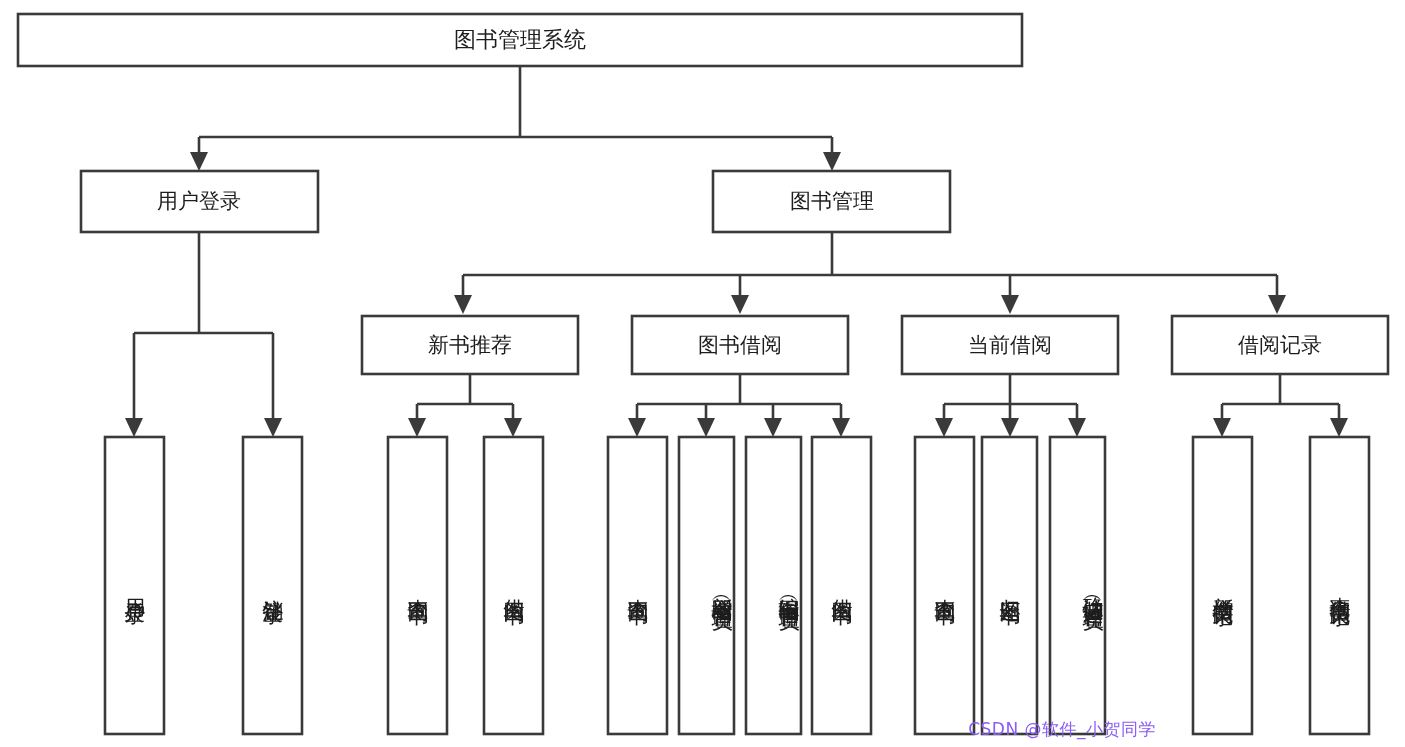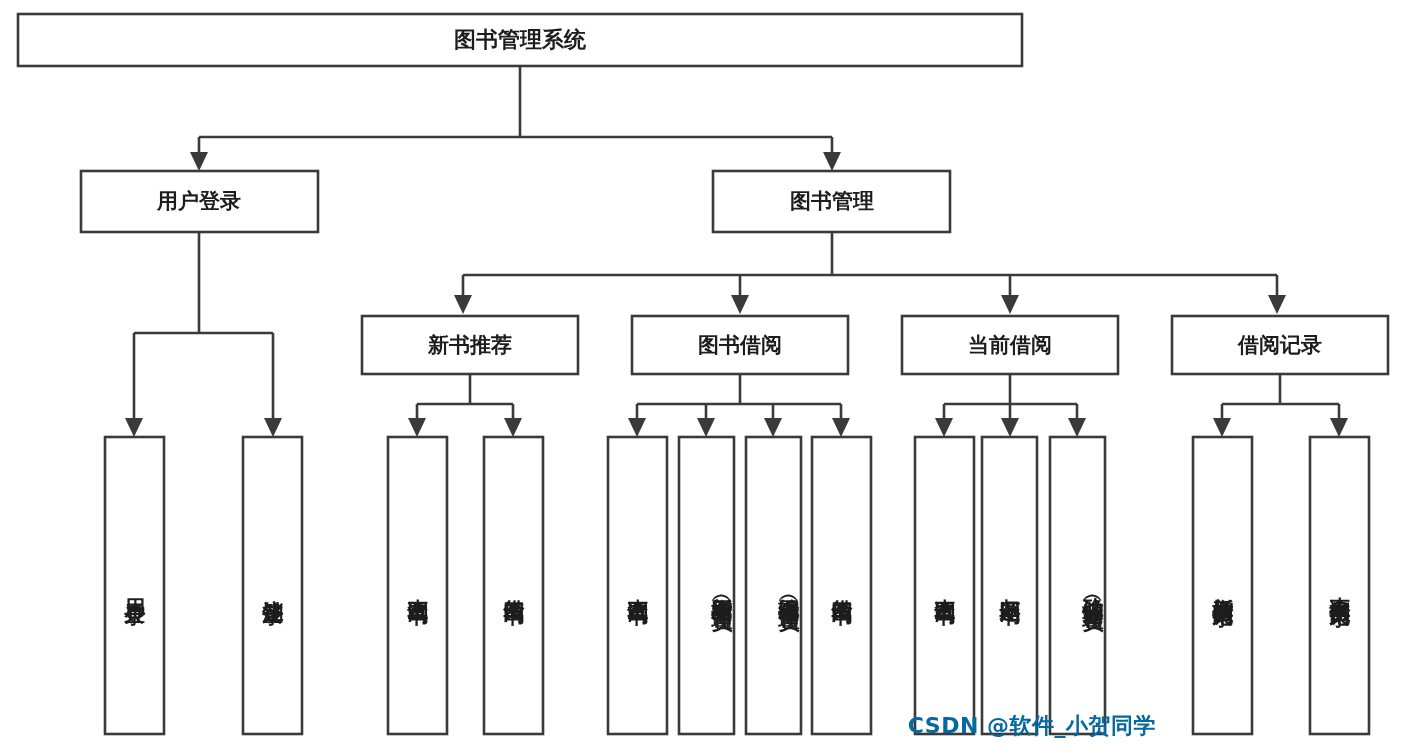--- a/index.html
+++ b/index.html
@@ -11,21 +11,20 @@
     width: 1405px;
     height: 747px;
     font-family: "DejaVu Sans", "Liberation Sans", sans-serif;
     overflow: hidden;
   }
   #diagram-root {
     position: relative;
     width: 1164px;
     height: 747px;
     background: #ffffff;
-    font-weight: bold;
   }
   svg.diagram-canvas {
     position: absolute;
     left: 0;
     top: 0;
     width: 1405px;
     height: 747px;
   }
   .node-box {
     fill: #ffffff;
@@ -69,22 +68,22 @@
     letter-spacing: 2px;
     color: #1d1d1d;
     white-space: nowrap;
     pointer-events: none;
   }
   .watermark {
     position: absolute;
     right: 8px;
     bottom: 6px;
     font-family: "DejaVu Sans", "Liberation Sans", sans-serif;
-    font-size: 22px;
-    color: #0369a1;
+    font-size: 17px;
+    color: #8b5cf6;
     letter-spacing: 0.5px;
     white-space: nowrap;
   }
 </style>
 </head>
 <body>
 
 <div id="diagram-root">
 
   <svg class="diagram-canvas" viewBox="0 0 1405 747">

